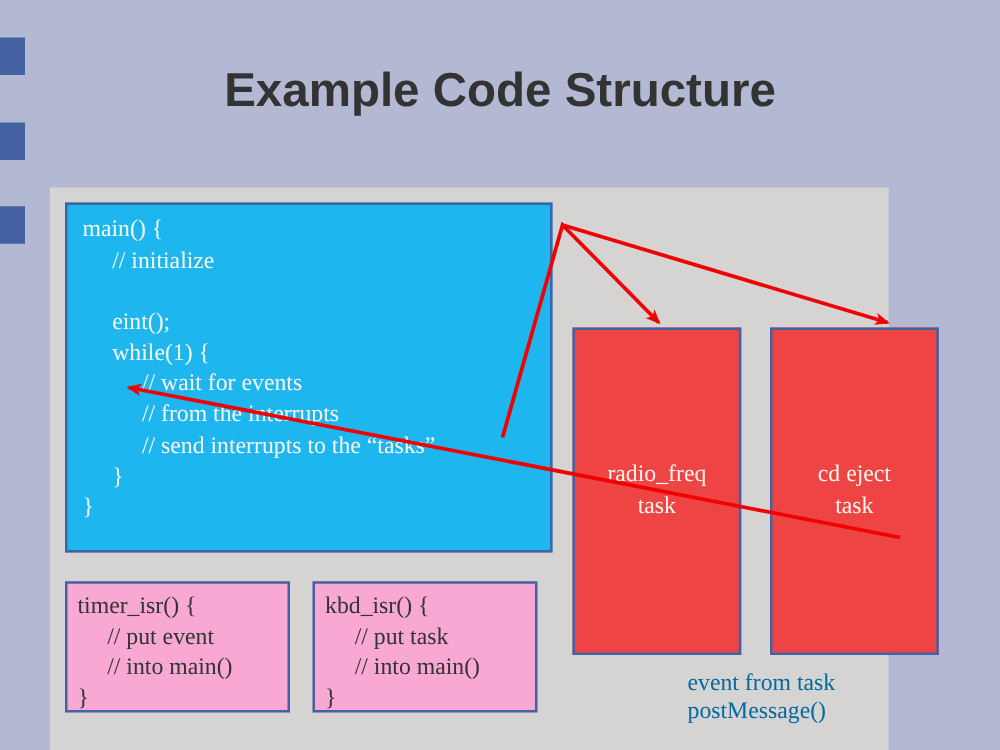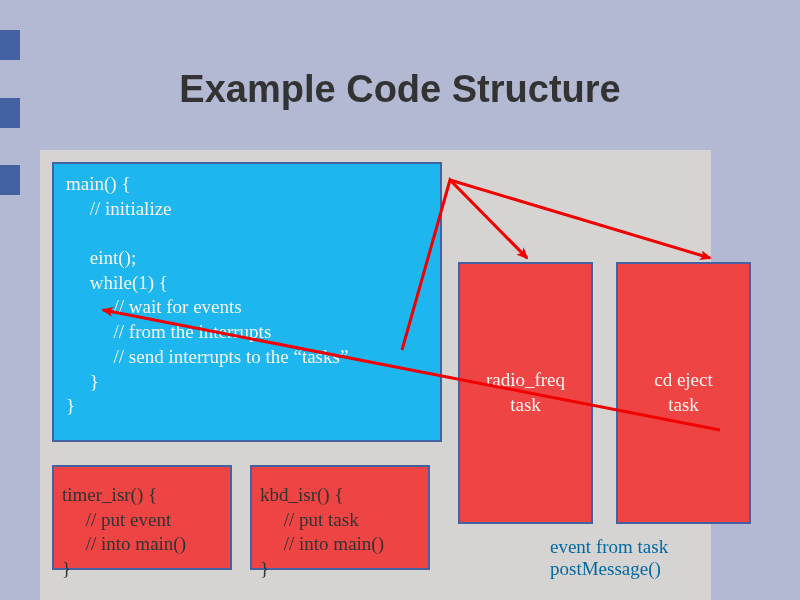--- a/index.html
+++ b/index.html
@@ -11,21 +11,21 @@
     overflow: hidden;
   }
   .accent-bar {
     position: absolute;
     left: 0;
     width: 20px; height: 30px;
     background: #4462a2;
   }
   .title {
     position: absolute;
-    top: 68px; left: 0; width: 800px;
+    top: 52px; left: 0; width: 800px;
     text-align: center;
     font-family: Arial, Helvetica, sans-serif;
     font-weight: bold;
     font-size: 38px;
     color: #333;
   }
   .canvas {
     position: absolute;
     left: 40px; top: 150px;
     width: 671px; height: 450px;
@@ -54,23 +54,23 @@
     display: flex;
     align-items: center; justify-content: center;
     text-align: center;
     font-family: "Times New Roman", serif;
   }
   .task1 { left: 418px; }
   .task2 { left: 576px; }
   .isr-box {
     top: 315px;
     width: 180px; height: 105px;
-    background: #ef4444;
+    background: #f9a8d4;
     color: #333;
-    padding: 16px 8px;
+    padding: 6px 8px;
     white-space: pre;
     font-family: "Times New Roman", serif;
   }
   .isr1 { left: 12px; }
   .isr2 { left: 210px; }
   .caption {
     position: absolute;
     left: 510px; top: 386px;
     font-size: 19px;
     color: #0369a1;

